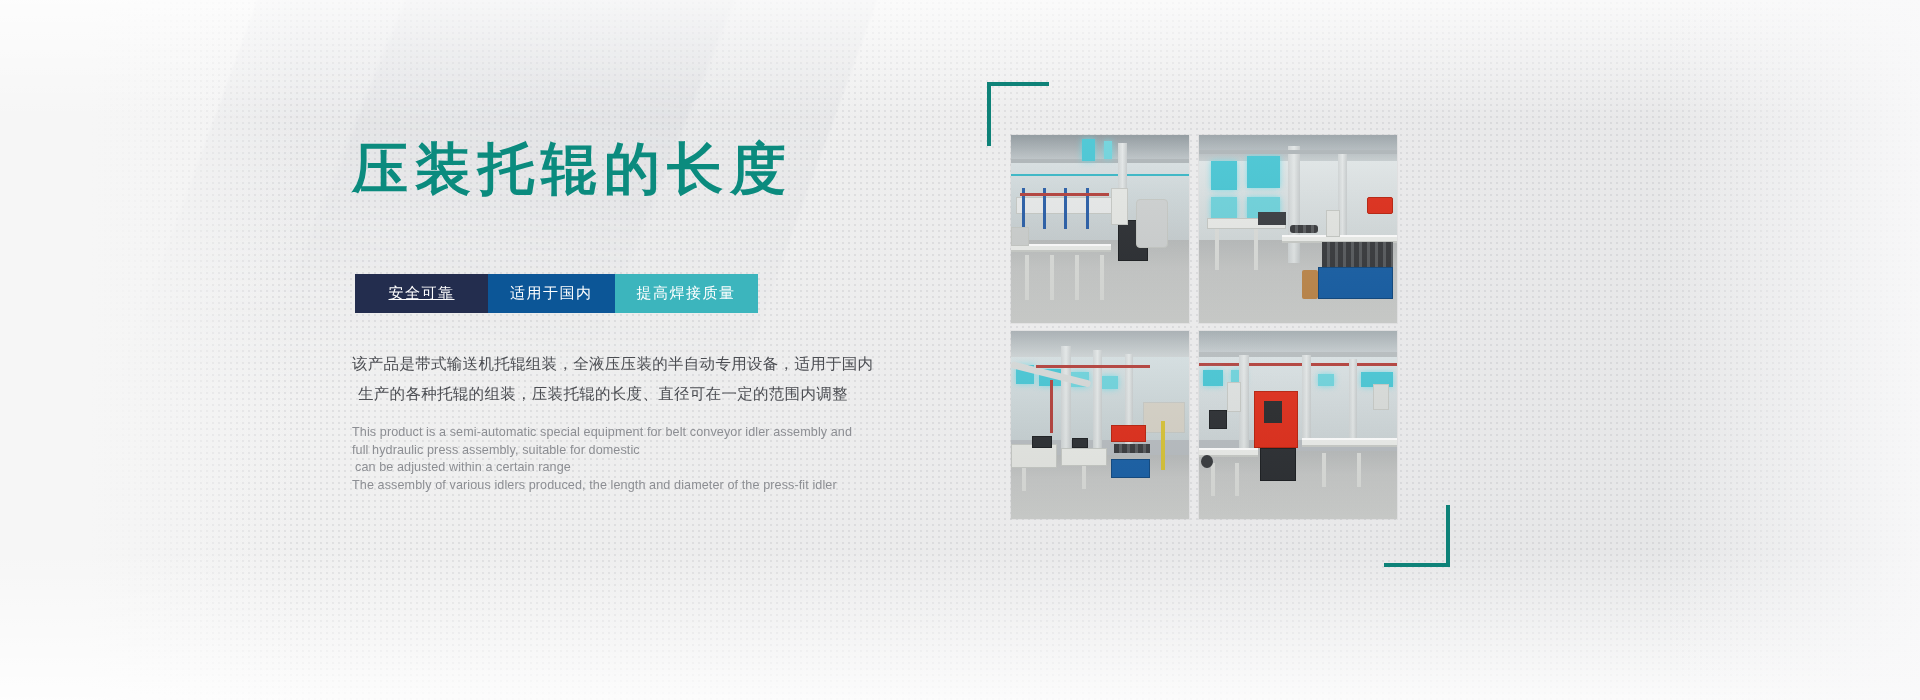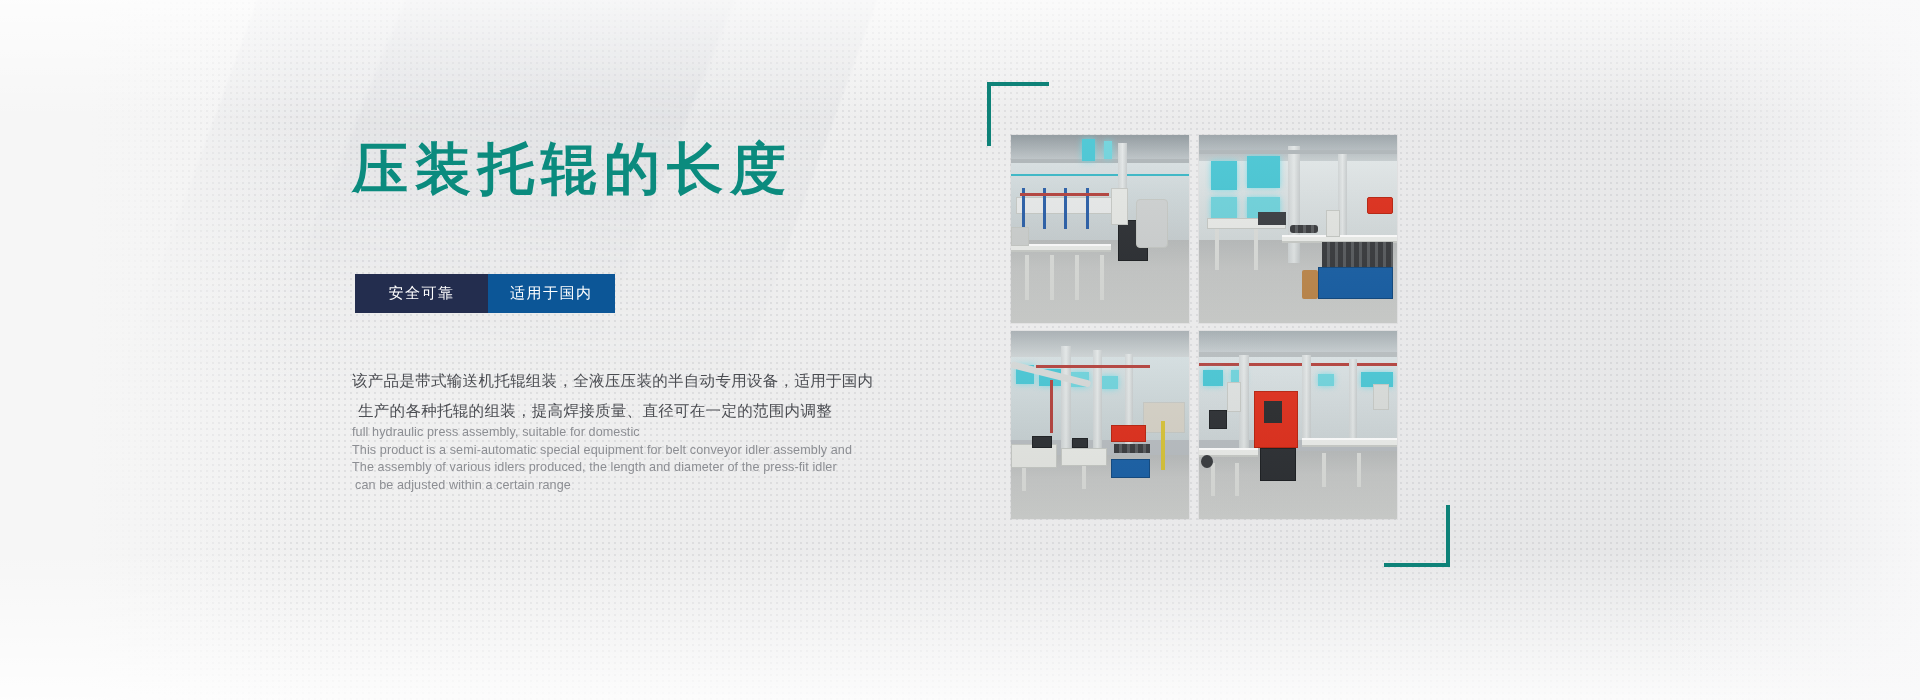--- a/index.html
+++ b/index.html
@@ -68,21 +68,21 @@
   .tag{
     display:flex; align-items:center; justify-content:center;
     color:#ffffff; font-size:15px; letter-spacing:1.5px;
     padding:0 22px; height:39px; white-space:nowrap;
   }
   .tag-0{ background:#232d4e; min-width:133px; }
   .tag-1{ background:#0c5697; min-width:115px; }
   .tag-2{ background:#3cb5bd; min-width:139px; }
 
   .para-cn{
-    position:absolute; left:352px; top:366px;
+    position:absolute; left:352px; top:349px;
     width:560px;
     font-size:15.5px; color:#4b4d52; line-height:30px;
     letter-spacing:.3px;
   }
   .para-cn div{ white-space:nowrap; }
   .para-cn div:nth-child(2){ padding-left:6px; }
 
   .para-en{
     position:absolute; left:352px; top:424px;
     width:540px;
@@ -169,34 +169,35 @@
 <div class="bg-dots-left"></div>
 <div class="bg-vign-top"></div>
 <div class="bg-vign-bottom"></div>
 <div class="bg-vign-right"></div>
 
 <div class="content">
 
   <div class="headline" style="color: rgb(11, 139, 126);">压装托辊的长度</div>
 
   <div class="tag-row">
-    <div class="tag tag-0" style="background: rgb(35, 45, 78);">安全可靠</div>
+    <div class="tag tag-0" style="background: rgb(35, 45, 78); text-decoration: underline;">安全可靠</div>
     <div class="tag tag-1" style="background: rgb(12, 86, 151);">适用于国内</div>
+    <div class="tag tag-2" style="background: rgb(60, 181, 189);">提高焊接质量</div>
   </div>
 
   <div class="para-cn">
     <div>该产品是带式输送机托辊组装，全液压压装的半自动专用设备，适用于国内</div>
-    <div>生产的各种托辊的组装，提高焊接质量、直径可在一定的范围内调整</div>
+    <div>生产的各种托辊的组装，压装托辊的长度、直径可在一定的范围内调整</div>
   </div>
 
   <div class="para-en">
+    <div class="blk">This product is a semi-automatic special equipment for belt conveyor idler assembly and</div>
     <div class="blk">full hydraulic press assembly, suitable for domestic</div>
-    <div class="blk">This product is a semi-automatic special equipment for belt conveyor idler assembly and</div>
+    <div class="blk ln-indent">can be adjusted within a certain range</div>
     <div class="blk">The assembly of various idlers produced, the length and diameter of the press-fit idler</div>
-    <div class="blk ln-indent">can be adjusted within a certain range</div>
   </div>
 
   <div class="bracket br-tl">
     <span class="h" style="background: rgb(14, 130, 120);"></span>
     <span class="v" style="background: rgb(14, 130, 120);"></span>
   </div>
   <div class="bracket br-br">
     <span class="h" style="background: rgb(14, 130, 120);"></span>
     <span class="v" style="background: rgb(14, 130, 120);"></span>
   </div>

